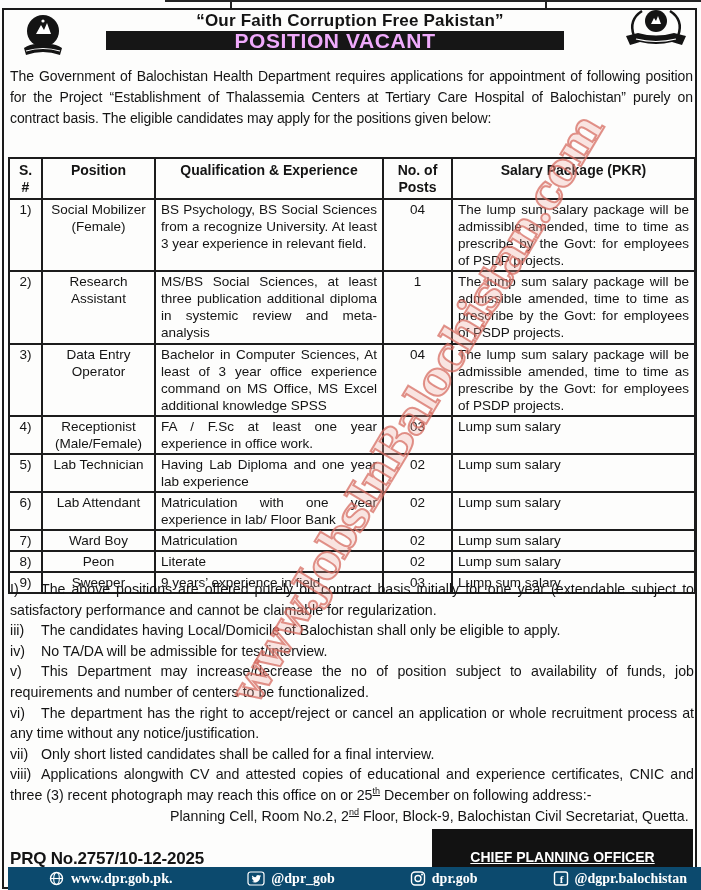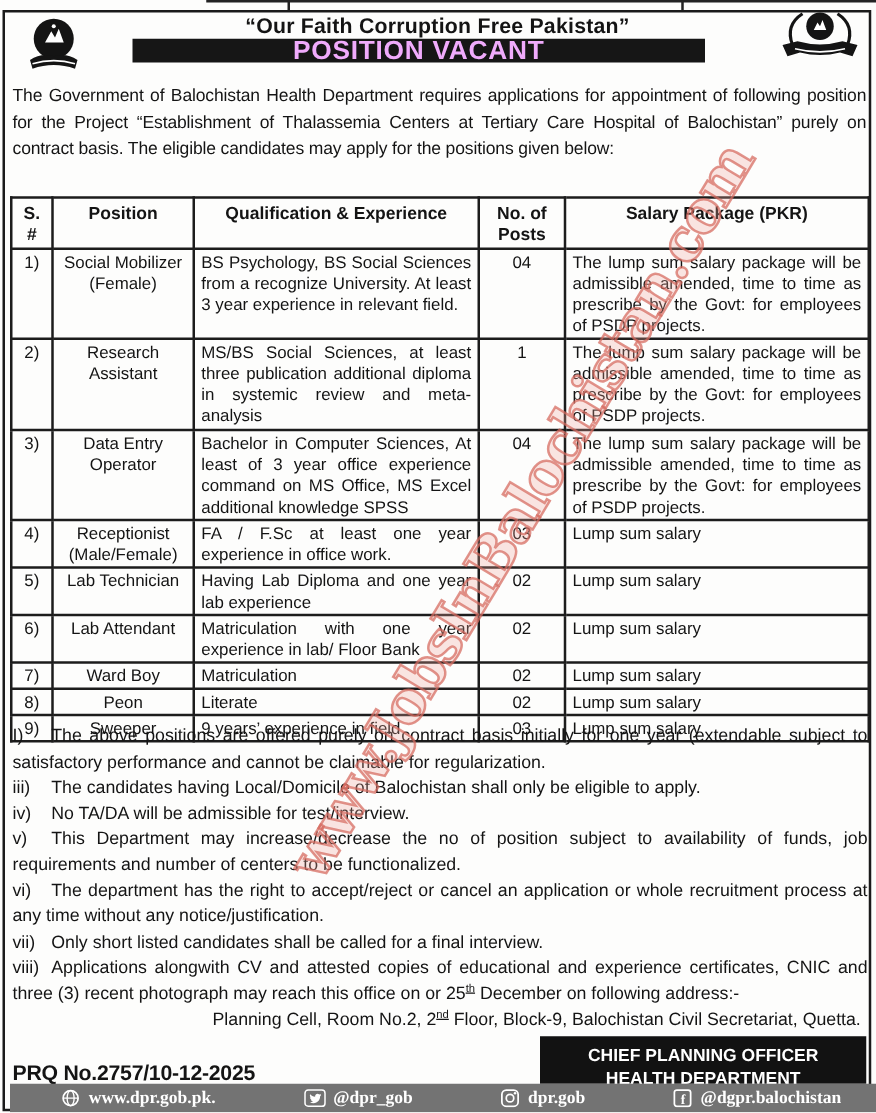--- a/index.html
+++ b/index.html
@@ -38,25 +38,25 @@
 
   .notes{position:absolute;left:10px;top:579px;width:684px;font-size:14.2px;line-height:20.6px;}
   .notes p{margin:0;text-align:justify;}
   .note-num{display:inline-block;min-width:31px;}
   .address{margin:0;padding-left:160px;text-align:left !important;}
   sup{font-size:9px;line-height:0;text-decoration:underline;}
 
   .prq{position:absolute;left:10px;top:849px;font-size:17px;font-weight:bold;letter-spacing:-.2px;}
   .officer-box{position:absolute;left:432px;top:829px;width:261px;height:38px;background:#121212;
                color:#fff;text-align:center;font-weight:bold;font-size:14px;line-height:17.5px;
-               padding-top:7px;box-sizing:border-box;}
-
-  .social-bar{position:absolute;left:8px;top:867px;width:693px;height:23px;background:#737373;
+               padding-top:20px;box-sizing:border-box;text-decoration:underline;}
+
+  .social-bar{position:absolute;left:8px;top:867px;width:693px;height:23px;background:#0c4a6e;
               display:flex;align-items:center;justify-content:space-between;
-              padding:0 28px 0 40px;box-sizing:border-box;
+              padding:0 14px 0 40px;box-sizing:border-box;
               color:#fff;font-family:"Liberation Serif",serif;font-weight:bold;font-size:14px;}
   .social-item{display:flex;align-items:center;gap:6px;white-space:nowrap;}
   .social-item svg{display:block;}
 
   .watermark{position:absolute;left:85px;top:387px;width:660px;height:60px;
              transform:rotate(-59deg);transform-origin:center;
              font-family:"DejaVu Serif",serif;font-weight:bold;font-size:46px;letter-spacing:-2px;
              text-align:center;color:rgba(240,166,156,.28);
              -webkit-text-stroke:2px rgba(213,106,94,.72);
              pointer-events:none;z-index:5;white-space:nowrap;}

